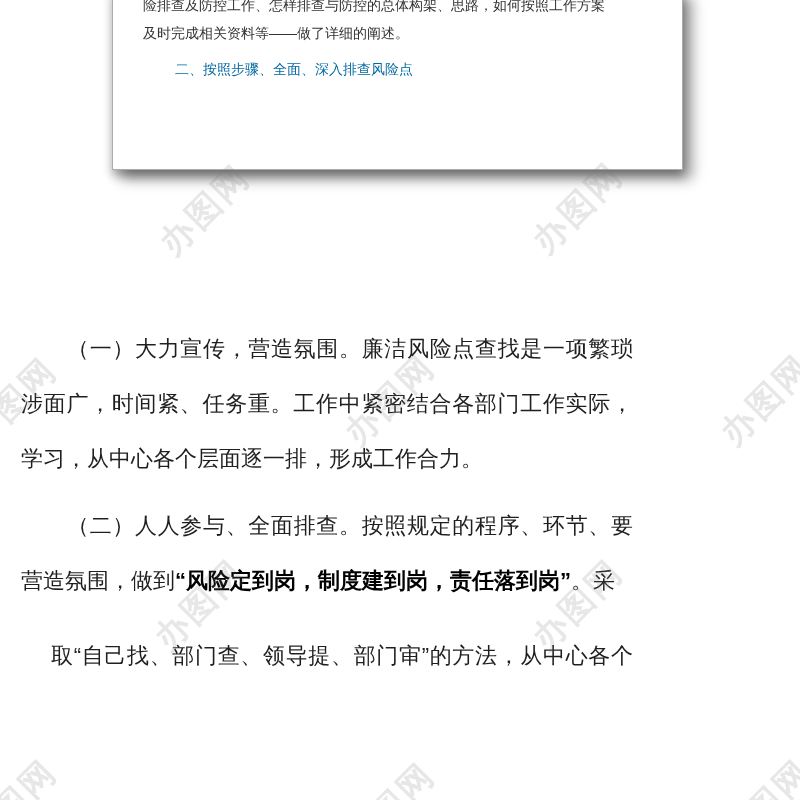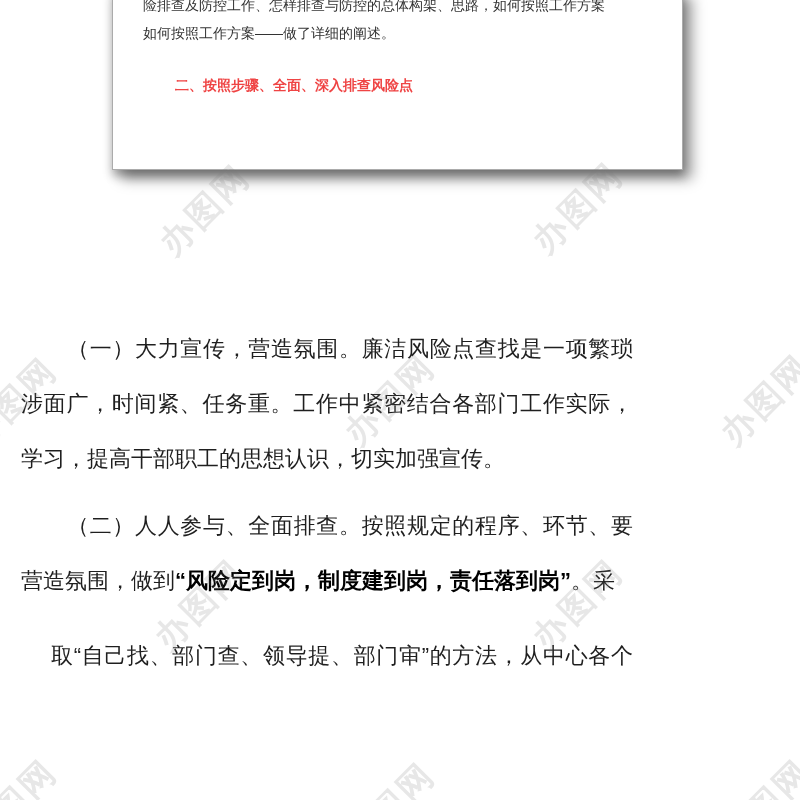--- a/index.html
+++ b/index.html
@@ -18,21 +18,21 @@
   
   .page1{
     position:absolute;left:112px;top:-12px;width:571px;height:182px;
     box-sizing:border-box;background:#ffffff;
     border:1px solid #ababab;
     box-shadow:9px 9px 13px rgba(0,0,0,0.40), 0 6px 9px rgba(0,0,0,0.30);
     padding:2px 28px 0 30px;
     z-index:2;color:#333333;font-size:14px;
   }
   .p1line{line-height:28px;height:28px;white-space:nowrap;overflow:hidden;}
-  .p1heading{margin-top:24px;line-height:28px;height:28px;font-weight:bold;text-indent:32px;white-space:nowrap;color:#ef4444;}
+  .p1heading{margin-top:8px;line-height:28px;height:28px;font-weight:normal;text-indent:32px;white-space:nowrap;color:#0369a1;}
   
   .docbody{
     position:absolute;left:0;top:0;width:638px;height:800px;box-sizing:border-box;
     padding:321px 5px 0 21px;z-index:1;
     color:#1f1f1f;font-size:22px;
   }
   .bline{
     line-height:55px;height:55px;overflow:hidden;
     text-align:justify;text-align-last:justify;
   }
@@ -42,31 +42,31 @@
   .gap12{margin-top:12px;}
   .gap20{margin-top:20px;}
   .bline b{font-weight:bold;color:#000000;}
 </style>
 </head>
 <body>
 
 <div class="docbody">
   <div class="bline ind2">（一）大力宣传，营造氛围。廉洁风险点查找是一项繁琐的工作，要求高、</div>
   <div class="bline">涉面广，时间紧、任务重。工作中紧密结合各部门工作实际，切实加强宣传</div>
-  <div class="bline left">学习，提高干部职工的思想认识，切实加强宣传。</div>
+  <div class="bline left">学习，从中心各个层面逐一排，形成工作合力。</div>
 
   <div class="bline ind2 gap12">（二）人人参与、全面排查。按照规定的程序、环节、要素、逐一查找，</div>
   <div class="bline left"><span>营造氛围，做到</span><b>“风险定到岗，制度建到岗，责任落到岗”</b><span>。采 1</span></div>
 
   <div class="bline ind1 gap20">取“自己找、部门查、领导提、部门审”的方法，从中心各个层面逐一排</div>
 </div>
 
 <div class="page1">
   <div class="p1line">险排查及防控工作、怎样排查与防控的总体构架、思路，如何按照工作方案</div>
-  <div class="p1line">如何按照工作方案——做了详细的阐述。</div>
+  <div class="p1line">及时完成相关资料等——做了详细的阐述。</div>
   <div class="p1heading">二、按照步骤、全面、深入排查风险点</div>
 </div>
 
 <div class="wm-layer">
     <div class="wm" style="left: 205px; top: 210px; color: rgba(120, 120, 120, 0.18);">办图网</div>
     <div class="wm" style="left: 578px; top: 208px; color: rgba(120, 120, 120, 0.18);">办图网</div>
     <div class="wm" style="left: 12px; top: 403px; color: rgba(120, 120, 120, 0.18);">办图网</div>
     <div class="wm" style="left: 390px; top: 400px; color: rgba(120, 120, 120, 0.18);">办图网</div>
     <div class="wm" style="left: 766px; top: 400px; color: rgba(120, 120, 120, 0.18);">办图网</div>
     <div class="wm" style="left: 200px; top: 605px; color: rgba(120, 120, 120, 0.18);">办图网</div>

